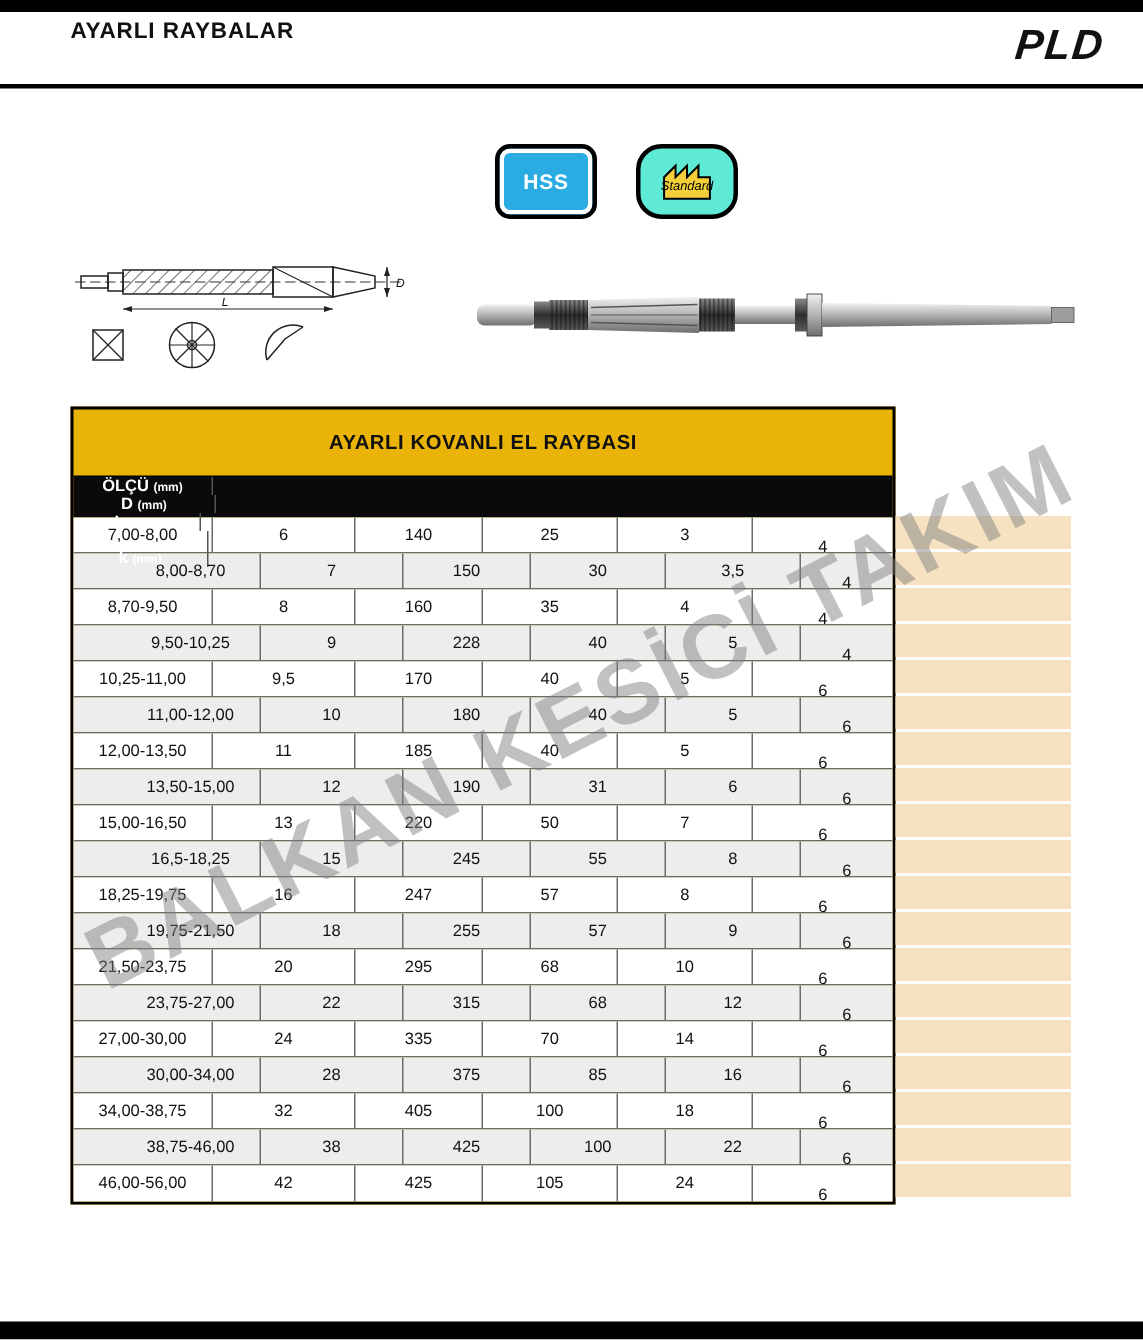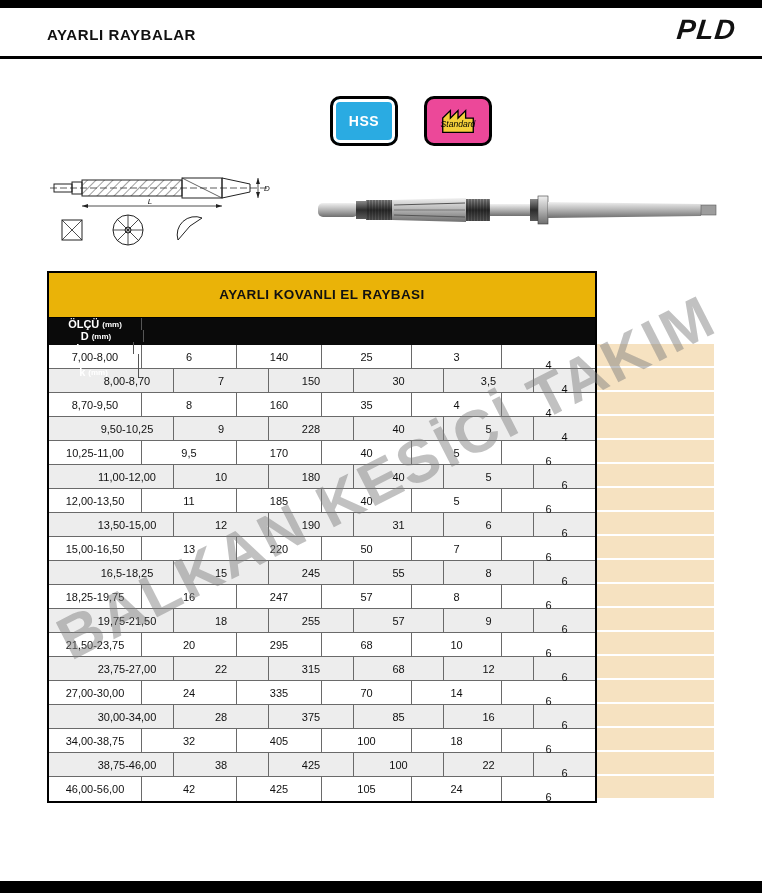--- a/index.html
+++ b/index.html
@@ -3,31 +3,31 @@
 <meta charset="utf-8">
 <style>
   html,body { margin:0; padding:0; }
   body {
     width:762px; height:893px; position:relative; background:#ffffff;
     font-family:"Liberation Sans", sans-serif; overflow:hidden; color:#111;
   }
   .top-bar { position:absolute; top:0; left:0; width:762px; height:8px; background:#000; }
   .bottom-bar { position:absolute; bottom:0; left:0; width:762px; height:12px; background:#000; }
   .header-rule { position:absolute; top:56px; left:0; width:762px; height:3px; background:#000; }
-  .page-title { position:absolute; top:26px; left:47px; font-size:15px; font-weight:bold; letter-spacing:0.6px; }
+  .page-title { position:absolute; top:12px; left:47px; font-size:15px; font-weight:bold; letter-spacing:0.6px; }
   .brand { position:absolute; top:14px; right:26px; font-size:28px; font-weight:bold;
            font-style:italic; letter-spacing:1px; transform:skewX(-6deg); }
 
   
   .badges { position:absolute; top:96px; left:330px; display:flex; gap:26px; }
   .badge { width:68px; height:50px; border:3px solid #000; border-radius:10px;
            display:flex; align-items:center; justify-content:center; box-sizing:border-box; }
   .badge-hss { background:#2aabe2; box-shadow: inset 0 0 0 3px #fff; }
   .badge-hss span { color:#fff; font-weight:bold; font-size:14px; letter-spacing:0.5px; }
-  .badge-standard { background:#ec4899; position:relative; }
+  .badge-standard { background:#5eead4; position:relative;border-radius:17px; }
   .badge-standard svg { display:block; }
 
   
   .schematic { position:absolute; left:50px; top:166px; }
   .photo { position:absolute; left:316px; top:188px; }
 
   
   .dtable { position:absolute; left:47px; top:271px; display:flex; align-items:flex-start; }
   .dtable-left { width:550px; border:2px solid #000; box-sizing:border-box; background:#eab308; }
   .t-title { height:44px; line-height:44px; text-align:center; font-weight:bold;

